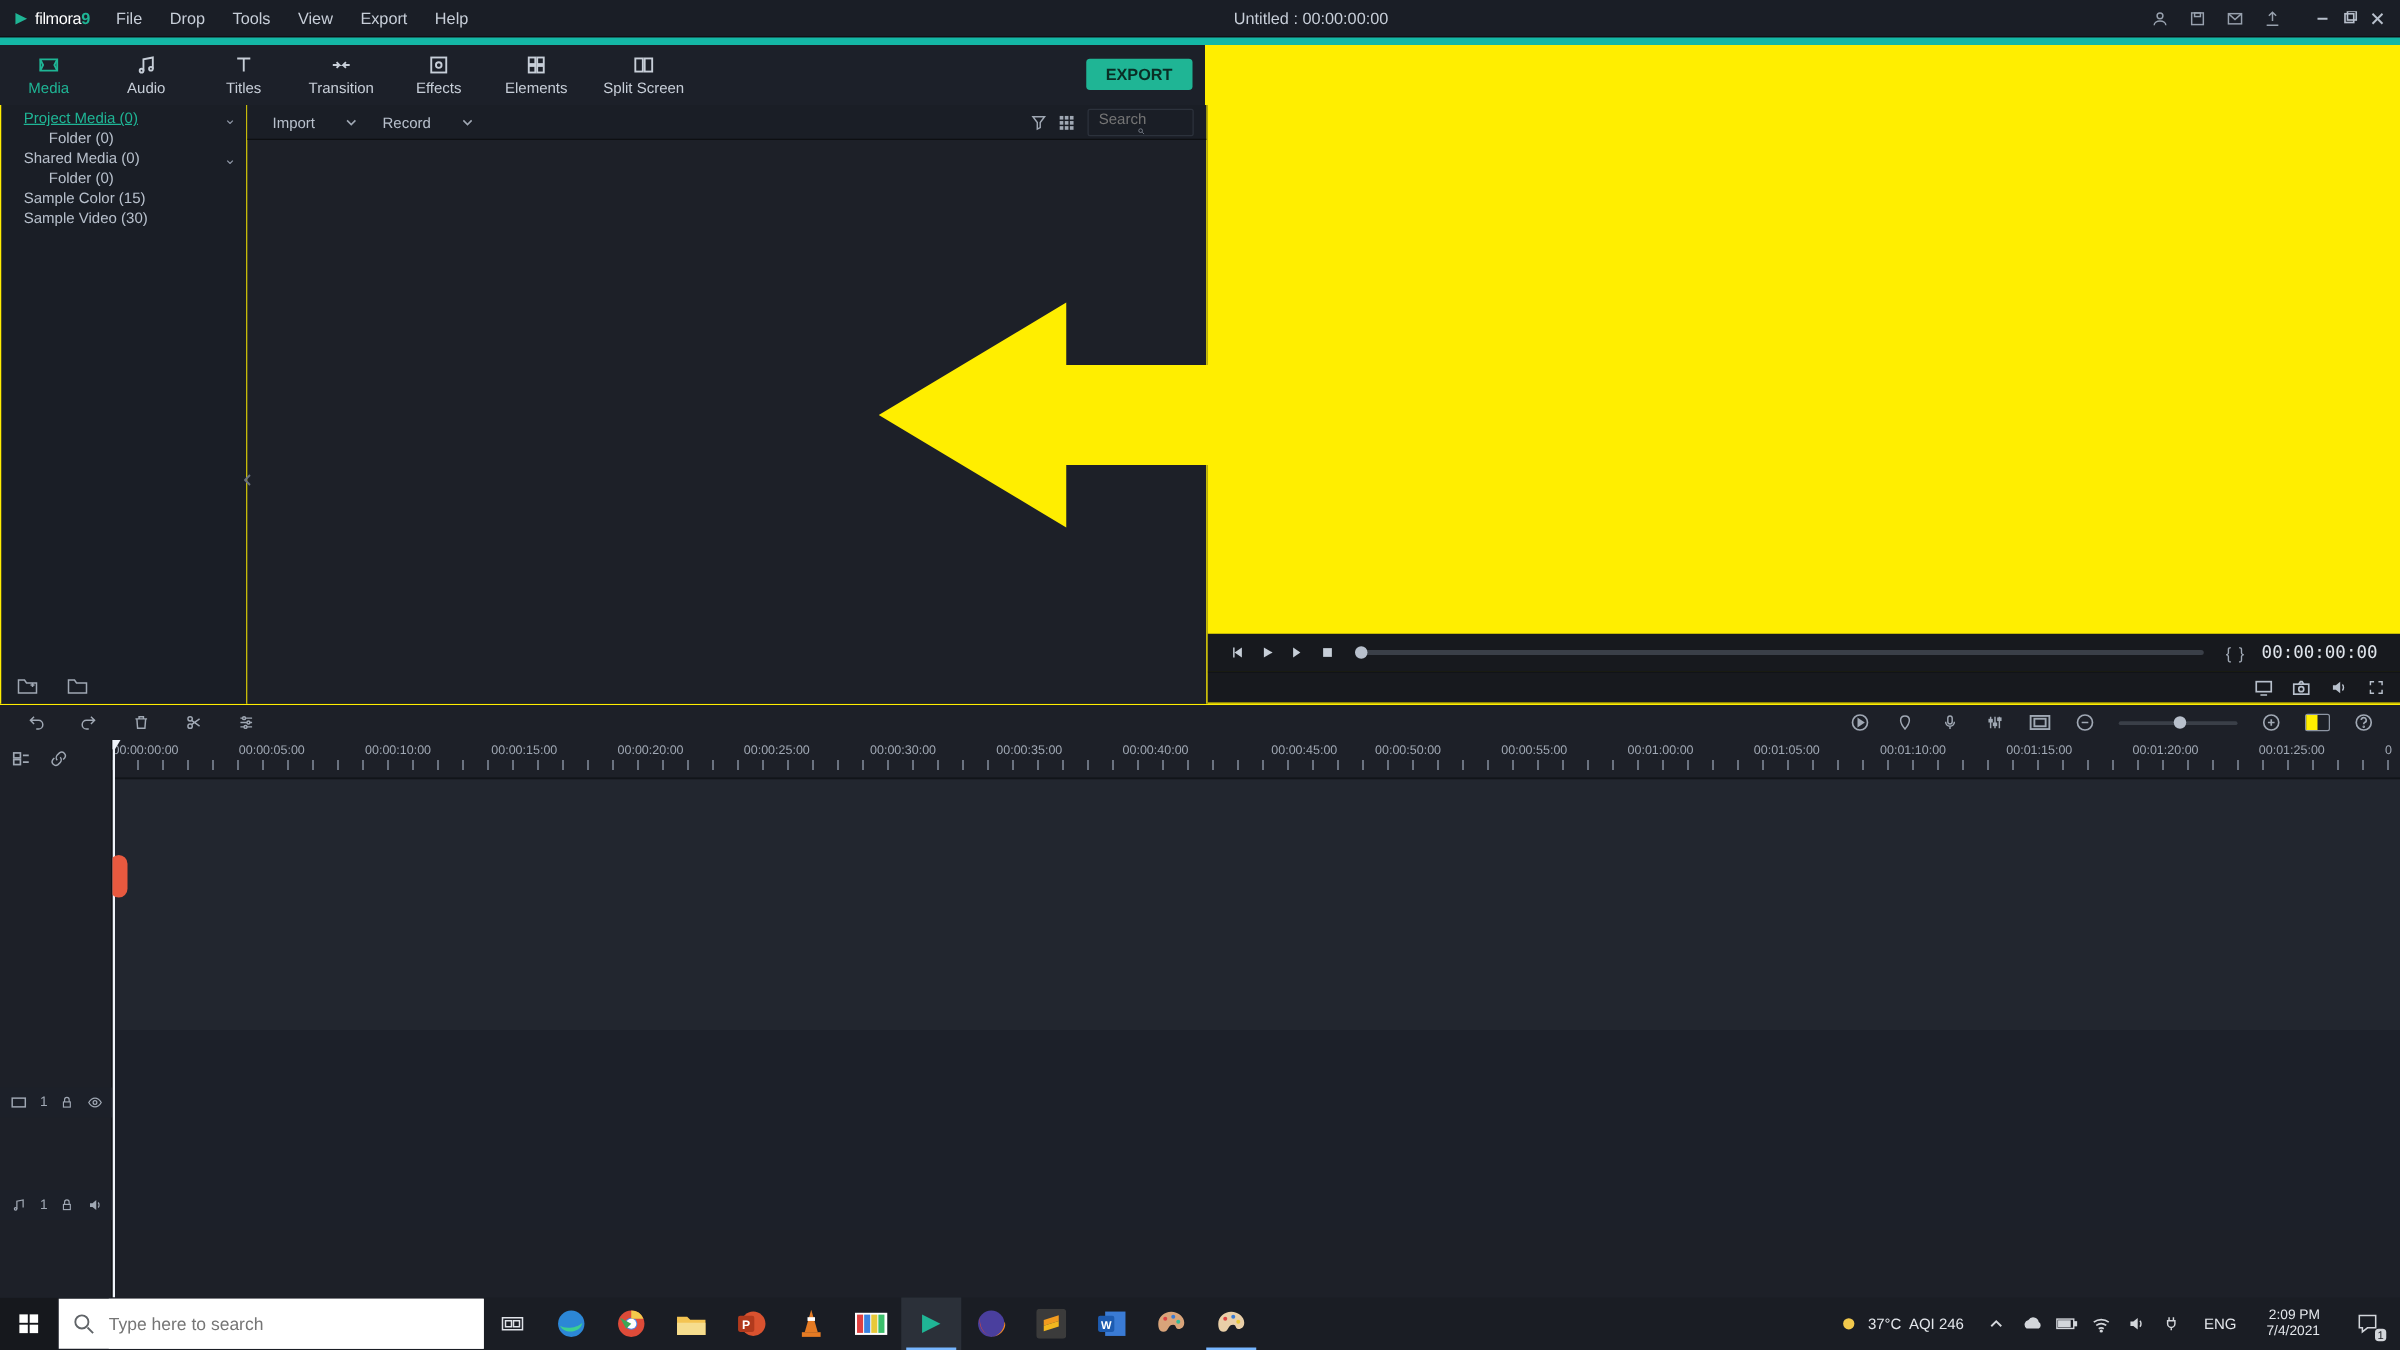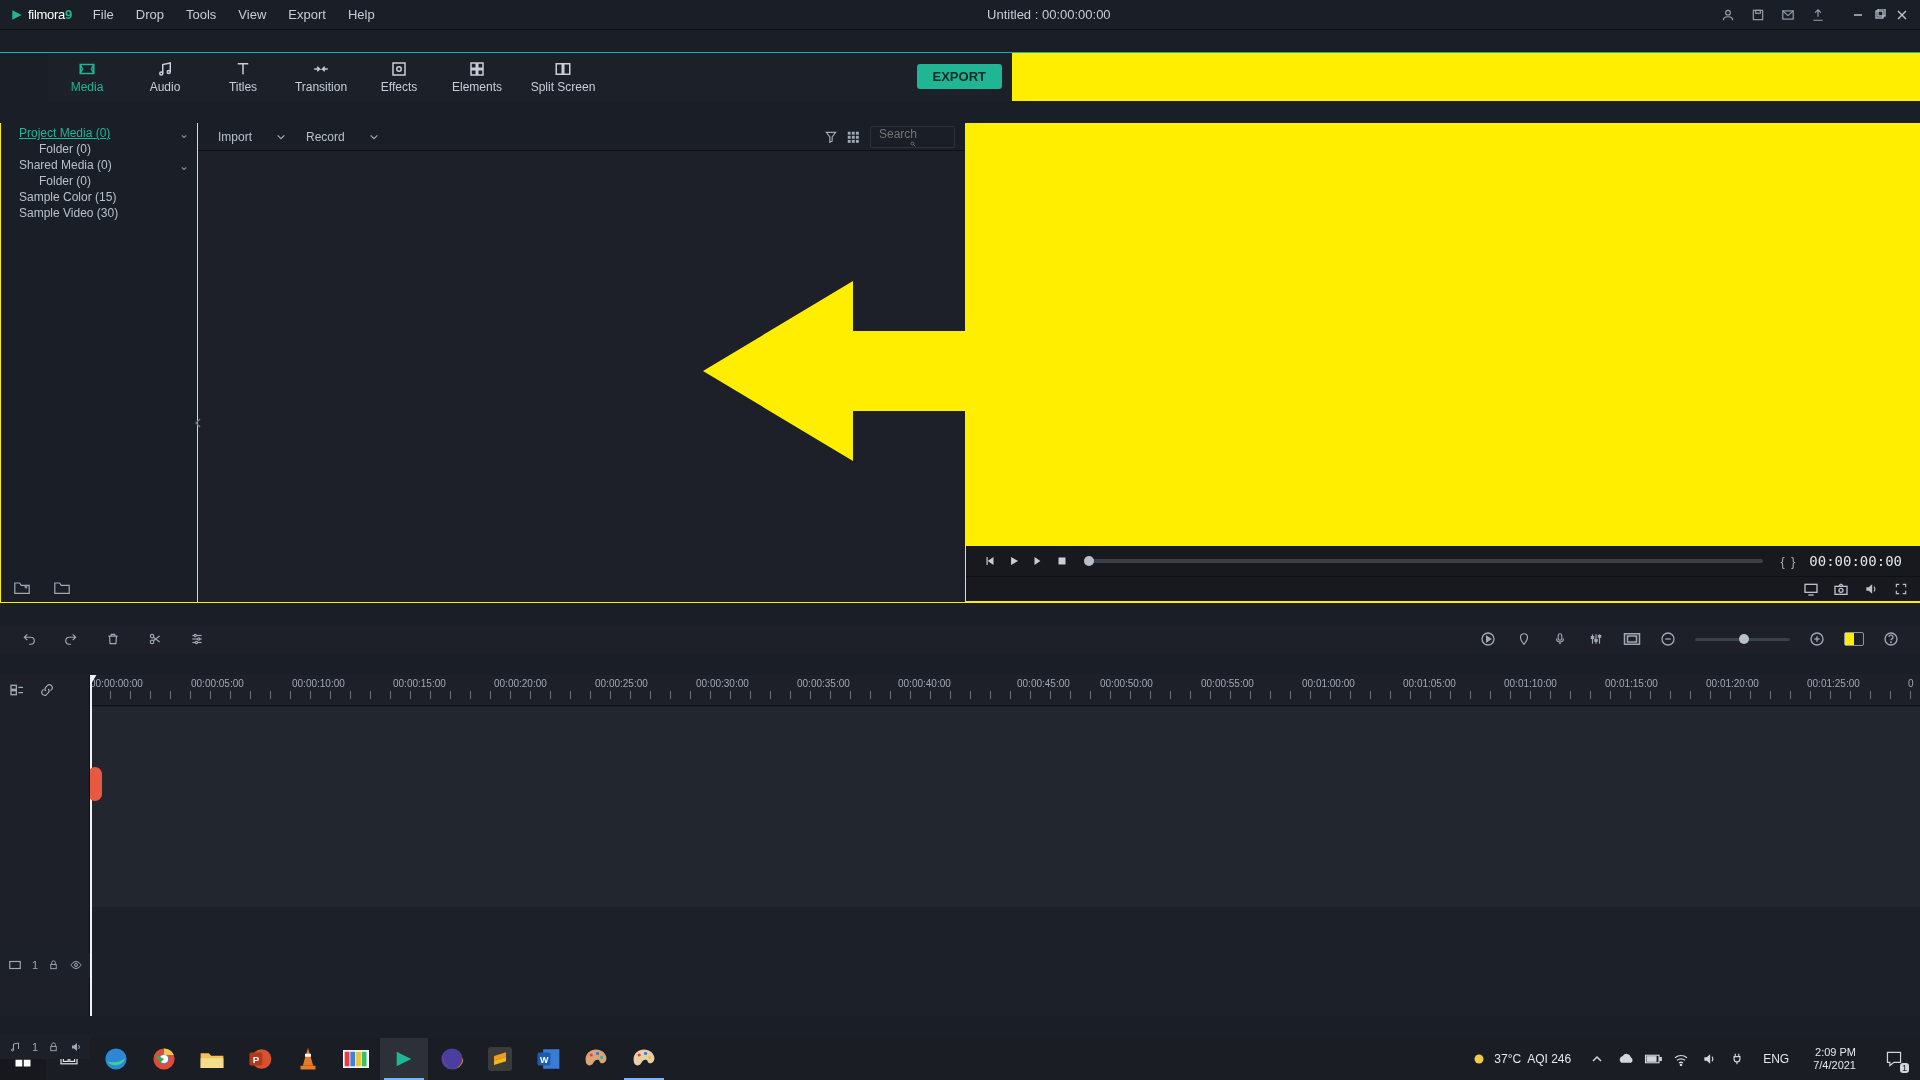--- a/index.html
+++ b/index.html
@@ -1,33 +1,33 @@
 <!DOCTYPE html>
 <html><head>
 <meta charset="utf-8">
 <style>
 * { margin:0; padding:0; box-sizing:border-box; font-family:"Segoe UI",Arial,sans-serif; }
 html,body { width:1920px; height:1080px; background:#0d1117; color:#b8c0cc; overflow:hidden; }
-.app { width:1920px; height:1080px; display:flex; flex-direction:column; background:#1a1e26;gap:22px; }
+.app { width:1920px; height:1080px; display:flex; flex-direction:column; background:#1a1e26; }
 
 
 .titlebar { height:30px; background:#1a1e26; display:flex; align-items:center; font-size:13px; border-bottom:1px solid #0d0f12;}
 .logo-block { display:flex; align-items:center; padding:0 10px; gap:4px;}
 .logo-ico { width:14px; height:14px; }
 .logo-text { color:#fff; font-weight:400; letter-spacing:-0.3px; font-size:13px;}
 .menu { display:flex; }
 .menu-item { padding:0 11px; line-height:30px; color:#c7ced8; cursor:pointer;}
 .title-center { flex:1; text-align:center; color:#c7ced8;}
 .title-right { display:flex; align-items:center; gap:14px; padding:0 8px;}
 .tr-icon { width:16px; height:16px; display:flex; align-items:center; justify-content:center; color:#98a1ae;}
 .win-ctl { display:flex; gap:2px; padding-left:8px;}
 .win-btn { width:20px; height:20px; display:flex; align-items:center; justify-content:center; color:#b8c0cc;}
 
 
-.ribbon-wrap { border-top:1px solid #14b8a6;padding-left:48px; }
+.ribbon-wrap { border-top:6px solid #14b8a6; }
 .ribbon { height:48px; display:flex; align-items:stretch; background:#1c2029; border-bottom:1px solid transparent;}
 .rib-tab { width:78px; display:flex; flex-direction:column; align-items:center; justify-content:center; gap:2px; color:#c7ced8; font-size:12px; cursor:pointer;}
 .rib-tab.sel { color:#1fb595;}
 .rib-tab .ico { width:18px; height:18px; display:flex; align-items:center; justify-content:center;}
 .export-wrap { margin-left:auto; display:flex; align-items:center; padding-right:10px;}
 .export-btn { background:#1fb595; color:#0a2d25; font-weight:600; font-size:13px; padding:5px 16px; border:none; border-radius:3px; cursor:pointer;}
 .ribbon-right { flex:1; background:#ffee00;}
 
 
 .midrow { display:flex; height:480px; border-bottom:1px solid #ffee00;}
@@ -613,20 +613,29 @@
 
   <div class="taskbar">
     <div class="start">
         <svg width="18" height="18" viewBox="0 0 24 24" fill="#fff">
           <rect x="2" y="2" width="9" height="9"></rect>
           <rect x="13" y="2" width="9" height="9"></rect>
           <rect x="2" y="13" width="9" height="9"></rect>
           <rect x="13" y="13" width="9" height="9"></rect>
         </svg>
       </div>
+    <div class="search-tb">
+      <div class="mag">
+          <svg width="18" height="18" viewBox="0 0 24 24" fill="none" stroke="#606468" stroke-width="2">
+            <circle cx="10" cy="10" r="7"></circle>
+            <line x1="16" y1="16" x2="22" y2="22"></line>
+          </svg>
+        </div>
+      <input placeholder="Type here to search" style="">
+    </div>
     <div class="task-ico">
         <svg width="20" height="16" viewBox="0 0 24 20" fill="none" stroke="#e0e3e9" stroke-width="1.5">
           <rect x="2" y="4" width="20" height="12"></rect>
           <rect x="5" y="7" width="6" height="6"></rect>
           <rect x="13" y="7" width="6" height="6"></rect>
         </svg>
       </div>
     <div class="task-apps">
       <div class="app-ico">
           <svg width="26" height="26" viewBox="0 0 32 32">

